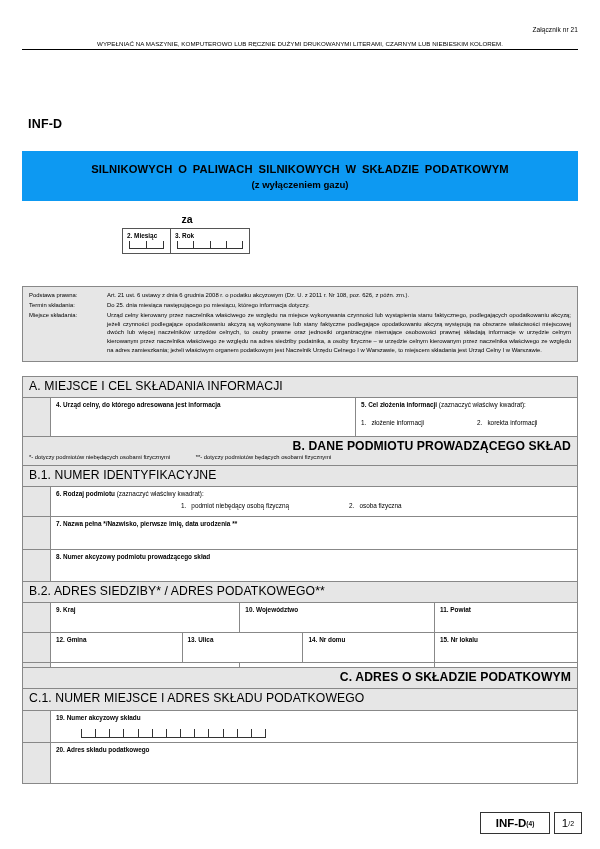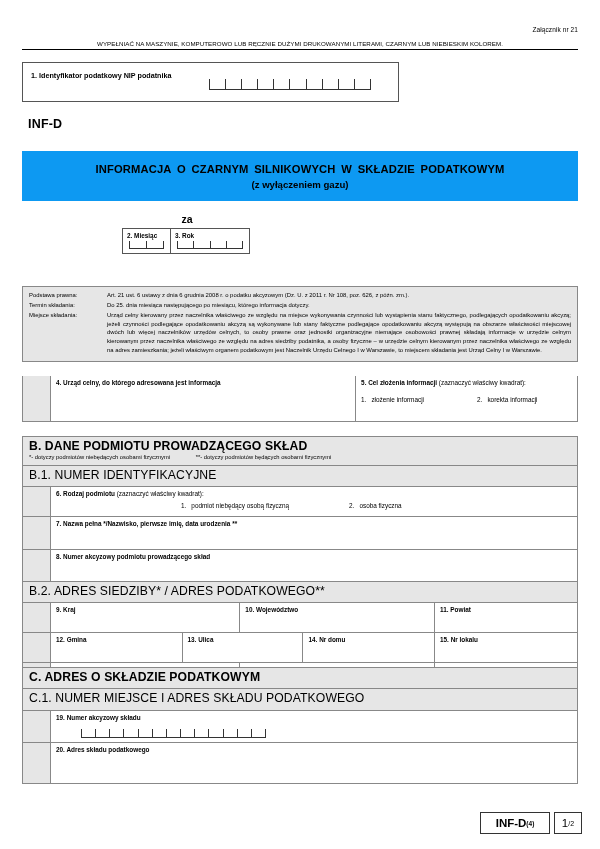--- a/index.html
+++ b/index.html
@@ -175,21 +175,21 @@
     background: #e6e6e6;
     border: 1px solid #888;
     box-sizing: border-box;
     padding: 2px 6px 3px 6px;
   }
   .band-a {
     font-size: 12.2px;
     letter-spacing: .1px;
     line-height: 1.25;
   }
-  .band-a.bold { font-weight: bold; }
+  .band-a.bold { font-weight: bold; text-align: right; }
   .band-note {
     font-size: 5.8px;
     margin-top: 0px;
     line-height: 1.3;
   }
   .band-note .n2 { margin-left: 24px; }
 
   
   .frow {
     display: flex;
@@ -264,40 +264,25 @@
   .sub2 { font-size: 7px; vertical-align: -2px; }
 </style>
 </head>
 <body>
 
 <div class="page">
 
   <div class="annex">Załącznik nr 21</div>
   <div class="instruction-bar">WYPEŁNIAĆ NA MASZYNIE, KOMPUTEROWO LUB RĘCZNIE DUŻYMI DRUKOWANYMI LITERAMI, CZARNYM LUB NIEBIESKIM KOLOREM.</div>
 
-  <div class="nip-box">
-    <span class="nip-label">1. Identyfikator podatkowy NIP podatnika</span>
-    <div class="comb edged nip-comb" id="nip-comb">
-        <i></i>
-        <i></i>
-        <i></i>
-        <i></i>
-        <i></i>
-        <i></i>
-        <i></i>
-        <i></i>
-        <i></i>
-        <i></i>
-      </div>
-  </div>
 
   <div class="form-code">INF-D</div>
 
   <div class="title-banner">
-    <div class="title-main">INFORMACJA  O CZARNYM  SILNIKOWYCH  W SKŁADZIE  PODATKOWYM</div>
+    <div class="title-main">SILNIKOWYCH  O PALIWACH  SILNIKOWYCH  W SKŁADZIE  PODATKOWYM</div>
     <div class="title-sub">(z wyłączeniem gazu)</div>
   </div>
 
   <div class="za">za</div>
   <div class="period-box">
     <div class="period-cell month">
       <span class="period-label">2. Miesiąc</span>
       <div class="comb edged period-comb" id="month-comb">
           <i></i>
           <i></i>
@@ -323,20 +308,21 @@
       <div class="legal-key">Termin składania:</div>
       <div class="legal-val">Do 25. dnia miesiąca następującego  po miesiącu, którego informacja dotyczy.</div>
     </div>
     <div class="legal-row">
       <div class="legal-key">Miejsce składania:</div>
       <div class="legal-val">Urząd celny kierowany przez naczelnika właściwego ze względu na miejsce wykonywania czynności lub wystąpienia stanu faktycznego, podlegających opodatkowaniu akcyzą; jeżeli czynności podlegające opodatkowaniu akcyzą są wykonywane lub stany faktyczne podlegające opodatkowaniu akcyzą występują na obszarze właściwości miejscowej dwóch lub więcej naczelników urzędów celnych, to osoby prawne oraz jednostki organizacyjne niemające osobowości prawnej składają informacje w urzędzie celnym kierowanym przez naczelnika właściwego ze względu na adres siedziby podatnika, a osoby fizyczne – w urzędzie celnym kierowanym przez naczelnika właściwego ze względu na adres zamieszkania; jeżeli właściwym organem podatkowym jest Naczelnik Urzędu Celnego I w Warszawie, to miejscem składania jest Urząd Celny I w Warszawie.</div>
     </div>
   </div>
 
   <div class="sec" style="top:376px;">
+    <div class="band band-a">A. MIEJSCE I CEL SKŁADANIA INFORMACJI</div>
     <div class="frow" style="height:46px;">
       <div class="gutter"></div>
       <div class="fcells">
         <div class="fcell" style="width:58%;">
           <span class="fcell-label">4. Urząd celny, do którego adresowana jest informacja</span>
         </div>
         <div class="fcell" style="width:42%;">
           <span class="fcell-label"><span>5. Cel złożenia informacji</span> <span class="norm">(zaznaczyć właściwy kwadrat):</span></span>
           <div class="choice-row">
             <div class="choice" style="width:55%;">

